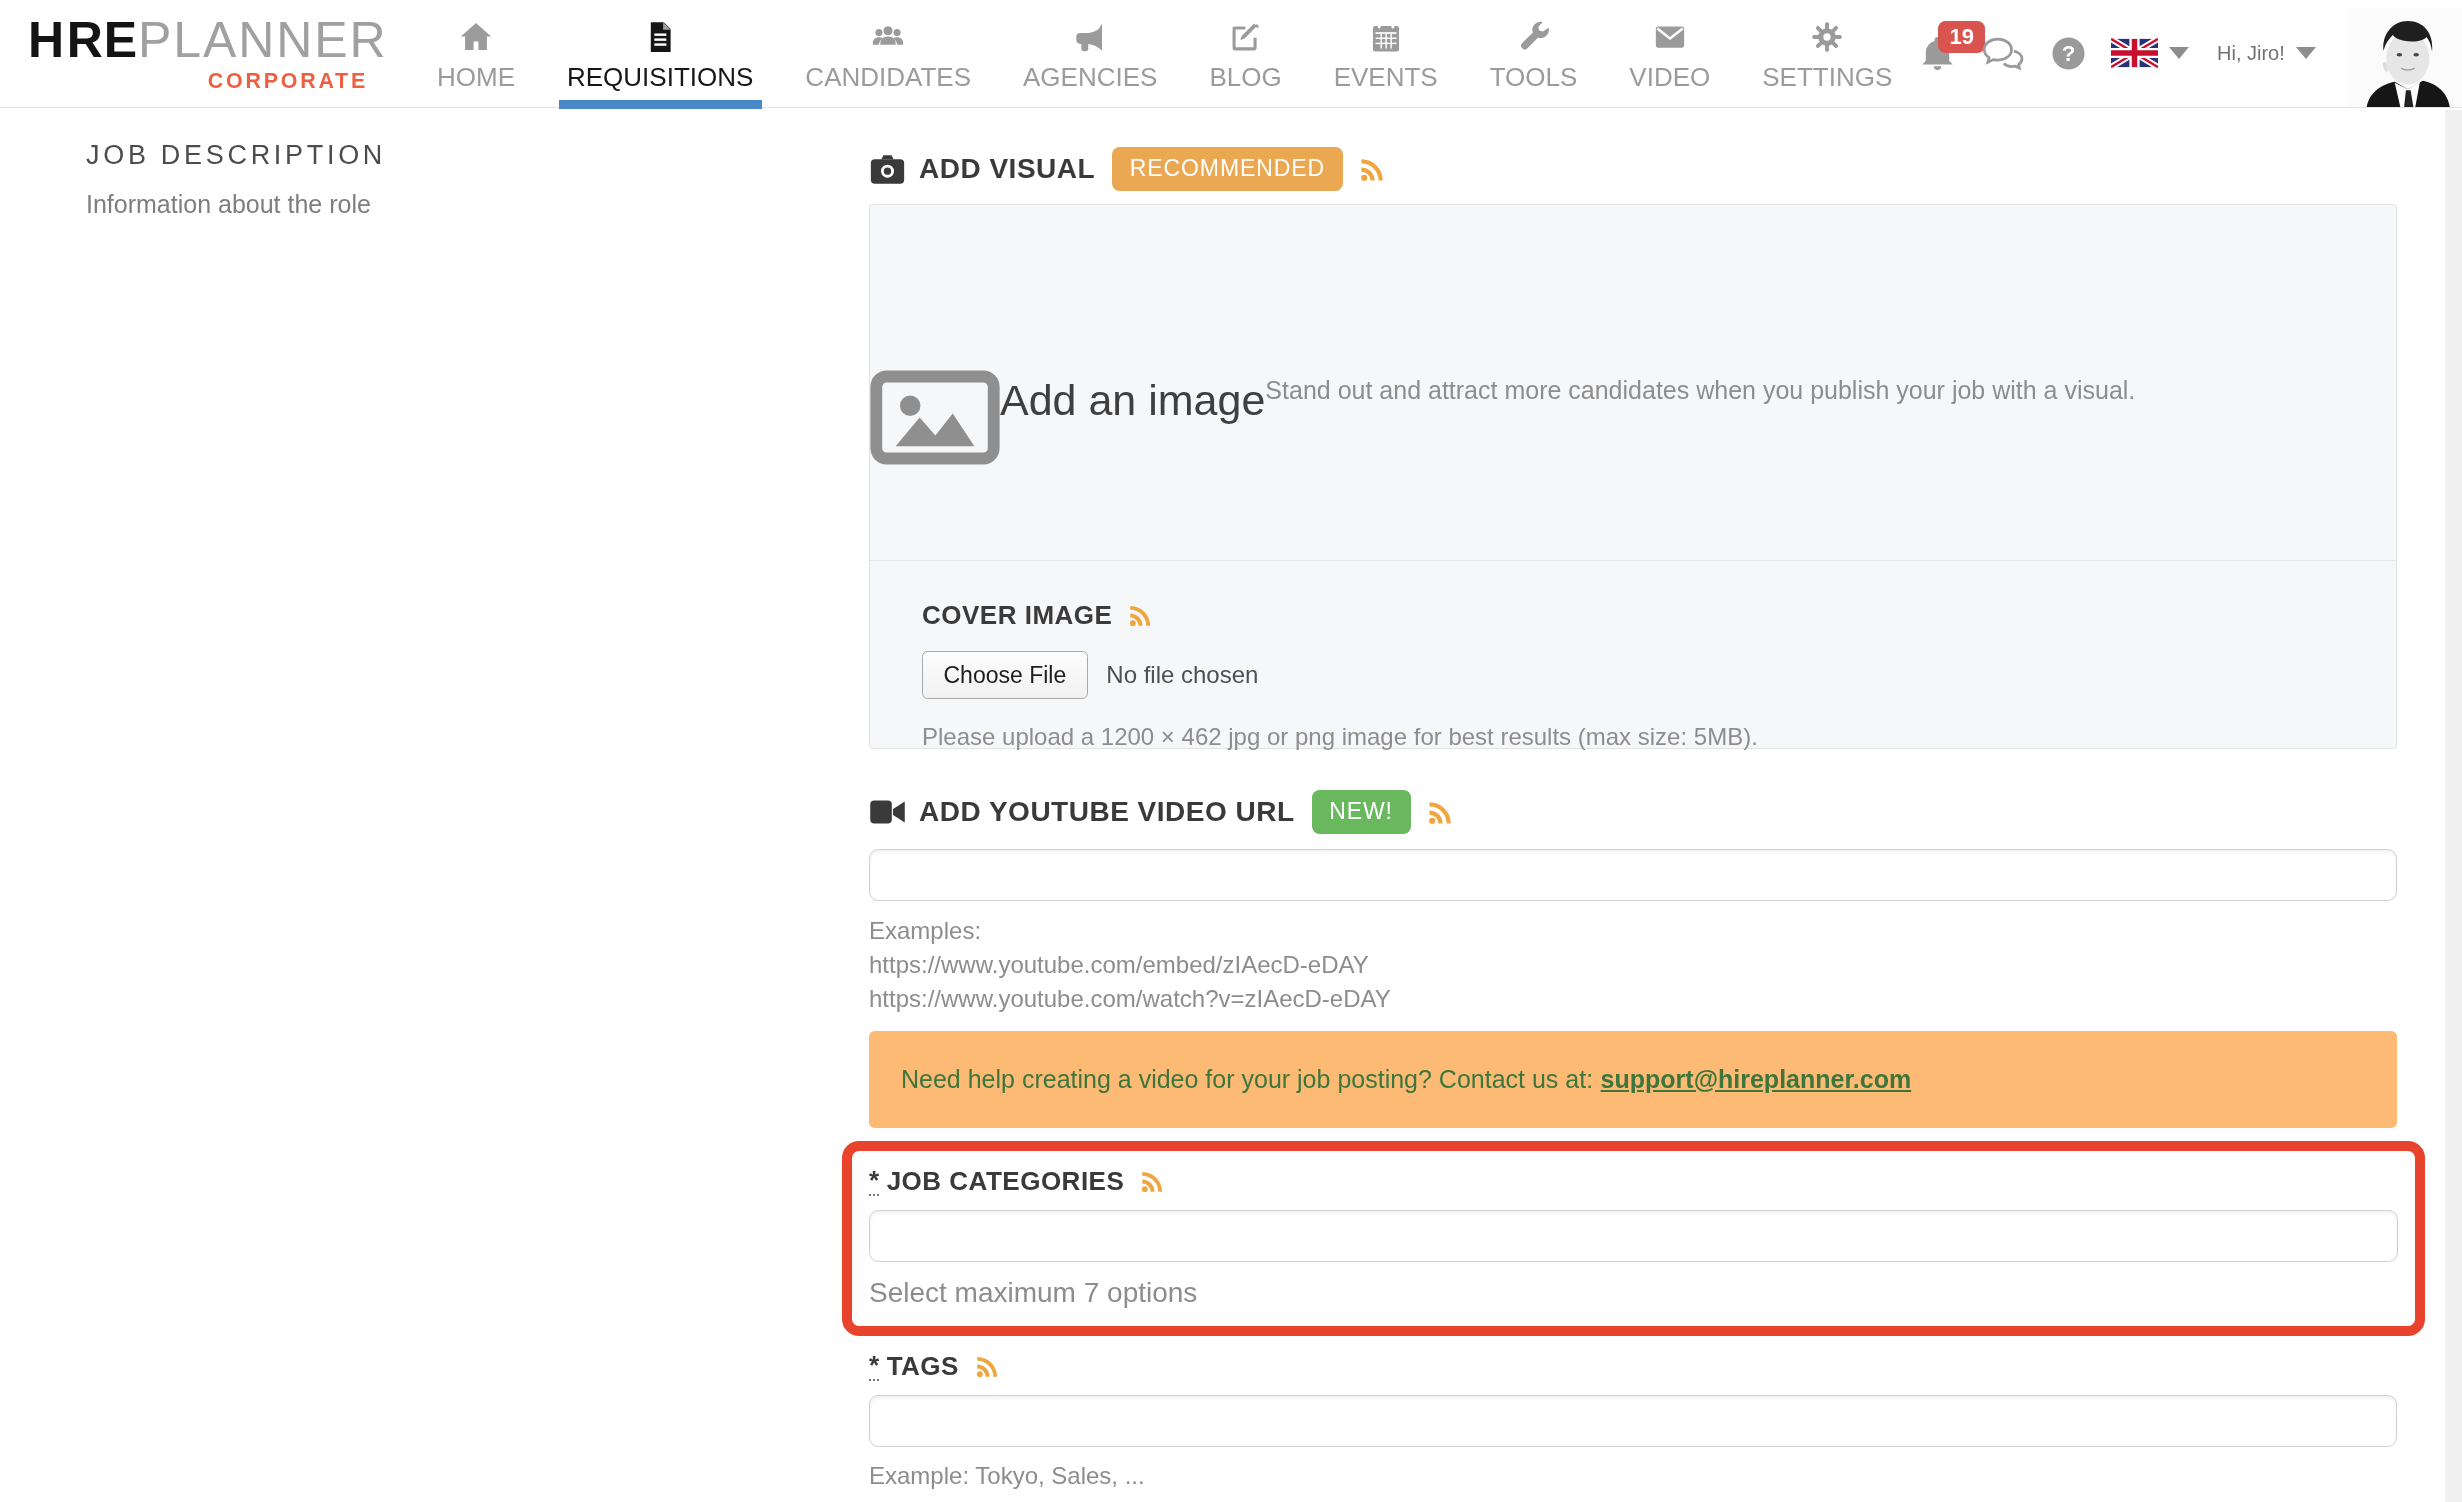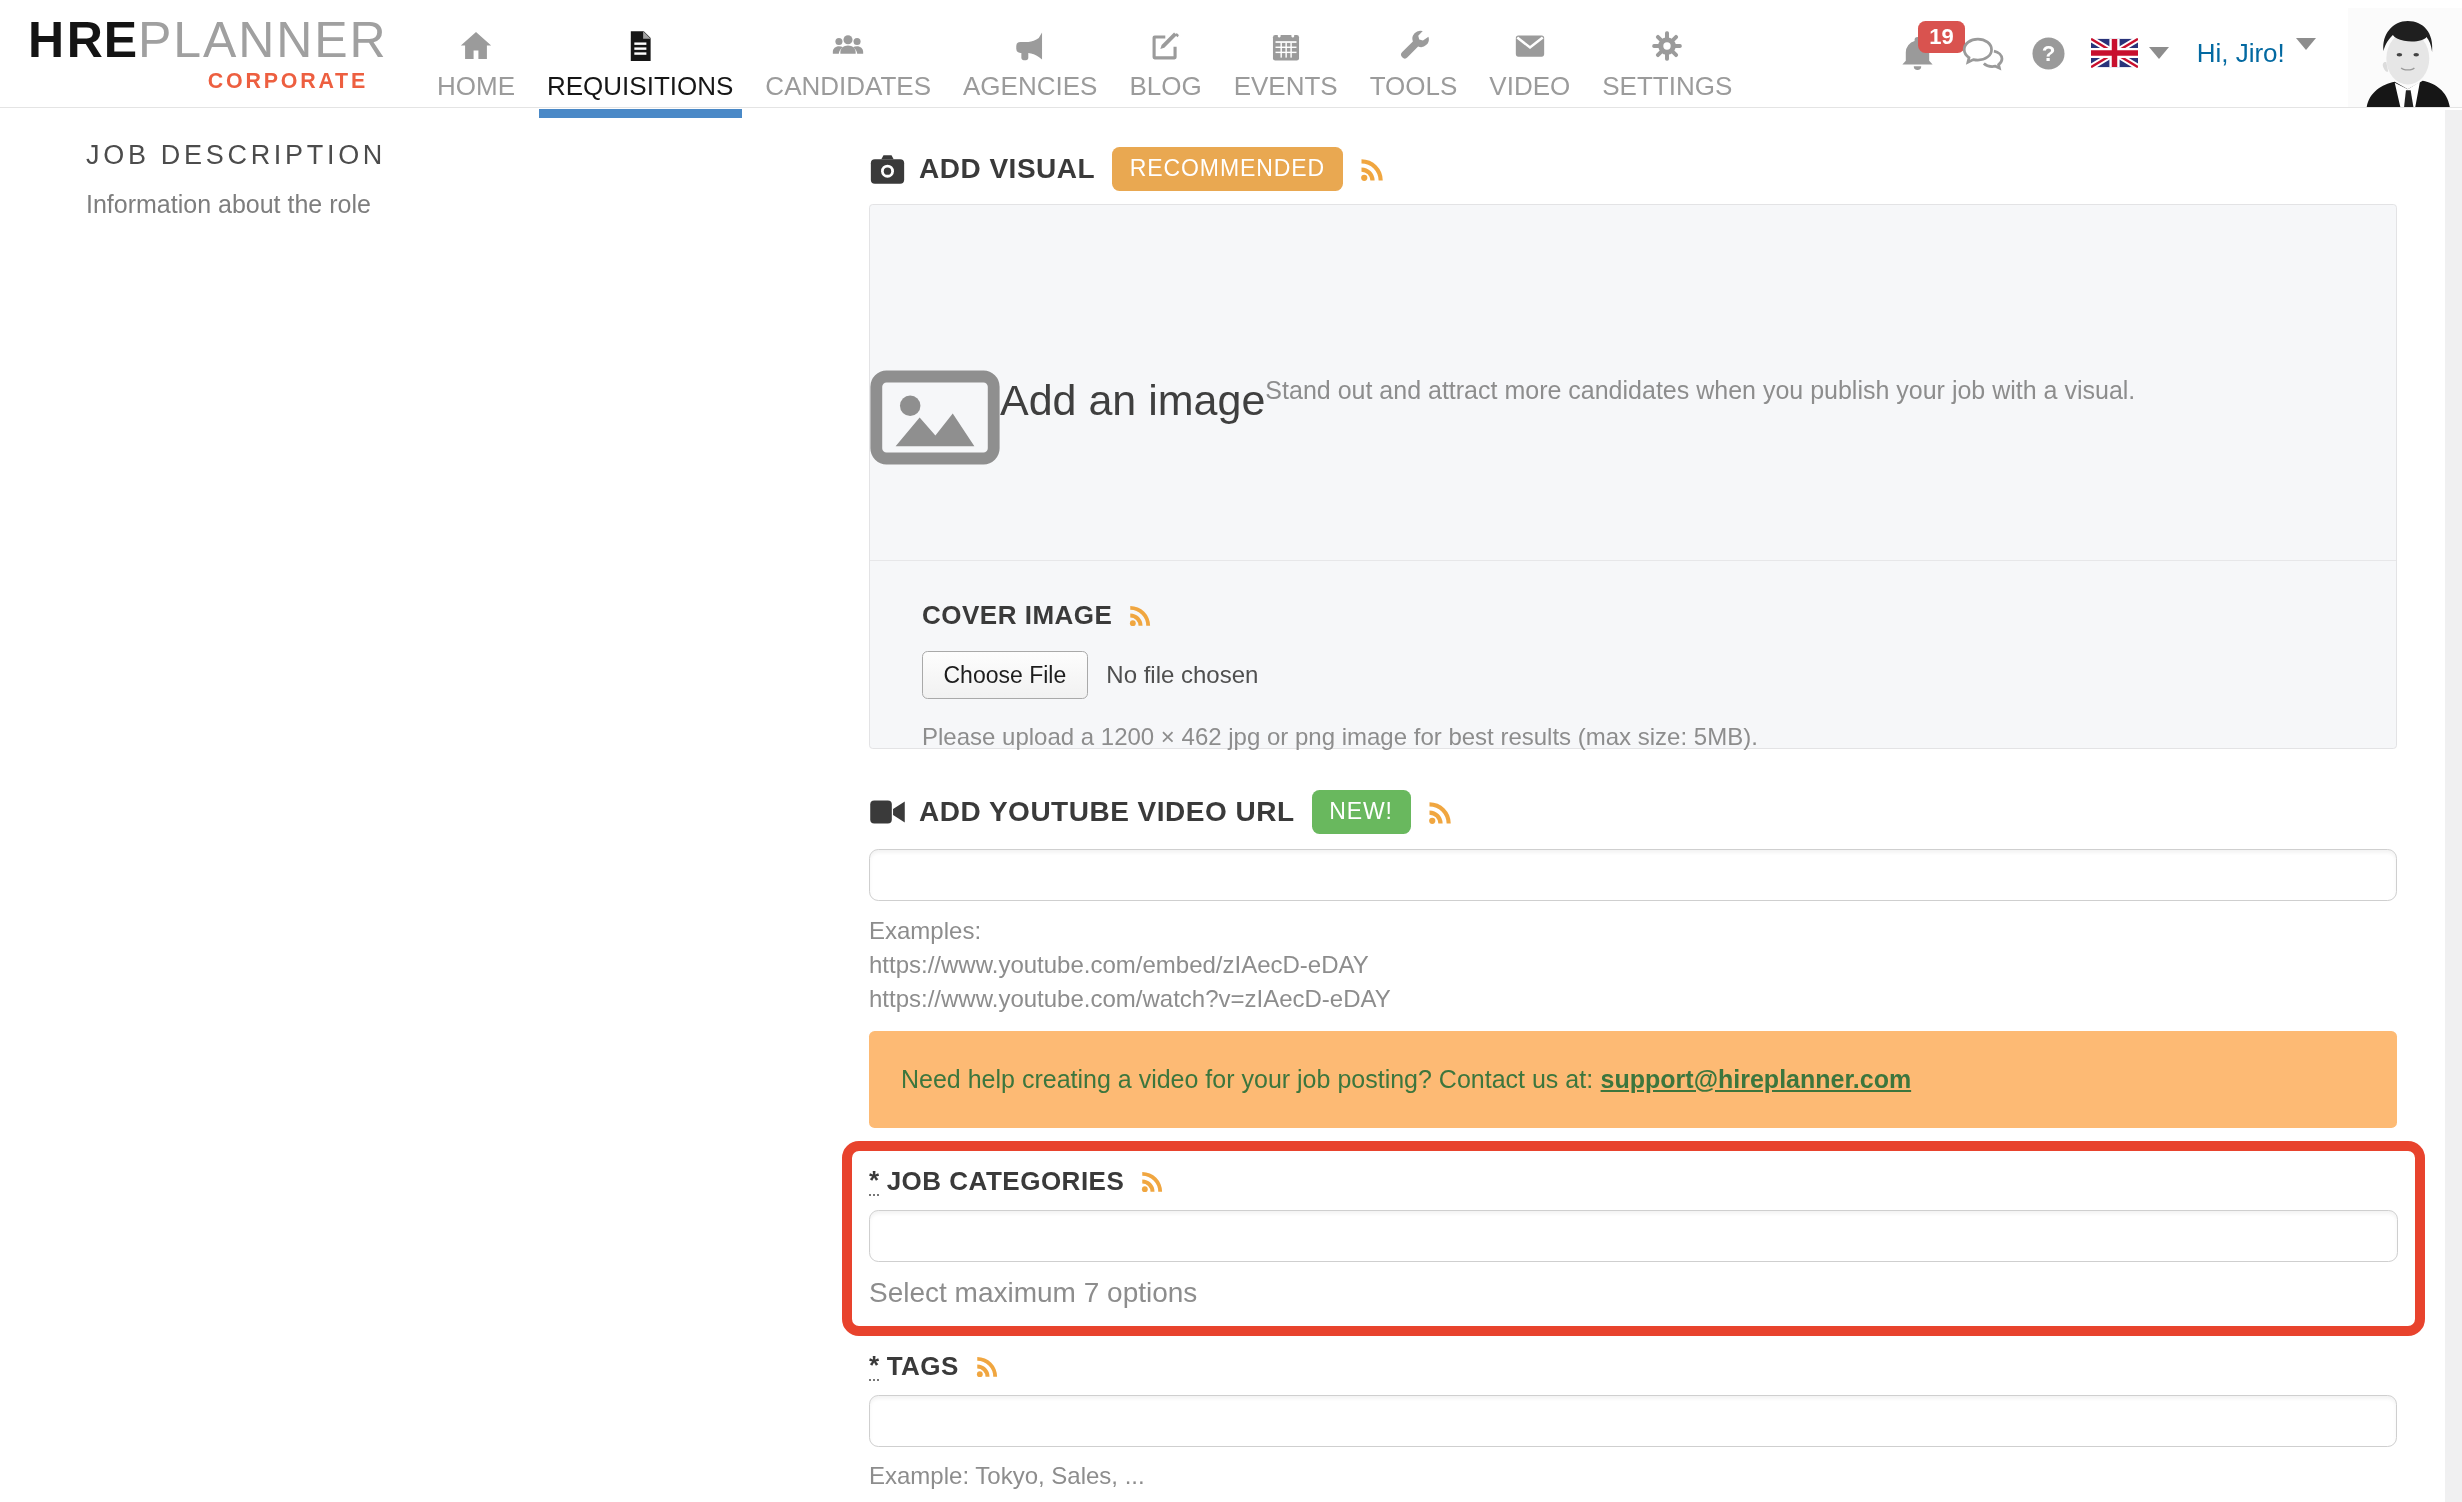--- a/index.html
+++ b/index.html
@@ -9,34 +9,34 @@
     font-family:"Liberation Sans", sans-serif; color:#3a3a3a;
   }
   
   .header { position:absolute; top:0; left:0; right:0; height:108px; background:#fff; border-bottom:1.9px solid #e4e4e4; z-index:5; }
   .logo { position:absolute; left:28px; top:15px; width:340px; }
   .logo-line1 { font-size:50px; line-height:50px; white-space:nowrap; display:flex; align-items:flex-end; }
   .logo-bold { font-weight:bold; color:#141414; letter-spacing:0.9px; }
   .logo-tie { display:inline-block; width:24px; height:50px; margin:0 0.9px; }
   .logo-light { font-weight:300; color:#a0a0a0; letter-spacing:1.9px; }
   .logo-sub { text-align:right; font-size:21.4px; font-weight:bold; color:#ed5f40; letter-spacing:2.8px; margin-top:3.7px; }
-  .nav { position:absolute; left:421px; top:12px; height:126px; display:flex; }
+  .nav { position:absolute; left:421px; top:3px; height:126px; display:flex;gap:20px; }
   .nav-item { position:relative; height:106px; padding:17px 16px 0 16px; display:flex; flex-direction:column; align-items:center; color:#9b9b9b; cursor:pointer; }
   .nav-item .nico { width:34px; height:34px; }
   .nav-item .nico svg { width:34px; height:34px; display:block; fill:currentColor; }
   .nav-label { font-size:26px; margin-top:7.5px; white-space:nowrap; }
   .nav-item.active { color:#161616; }
   .nav-item.active::after { content:""; position:absolute; left:7.5px; right:7.5px; bottom:0; height:9.3px; background:#4a89c7; }
   .hdr-right { position:absolute; right:0; top:0; height:106px; display:flex; align-items:center; }
   .hdr-ic { position:relative; margin-right:24px; color:#9a9a9a; cursor:pointer; }
   .hdr-ic svg { display:block; }
   .badge-count { position:absolute; top:-13px; left:20.5px; background:#d9534f; color:#fff; font-size:22px; font-weight:bold; line-height:23px; padding:4.7px 11.2px; border-radius:7.5px; }
   .flag-wrap { display:flex; align-items:center; margin-right:28px; cursor:pointer; }
   .caret { width:0; height:0; border-left:10.3px solid transparent; border-right:10.3px solid transparent; border-top:12px solid #8d8d8d; margin-left:11.2px; }
-  .greeting { display:flex; font-size:26px; color:#0369a1; margin-right:32px; cursor:pointer; white-space:nowrap; }
+  .greeting { display:flex; align-items:center; font-size:20px; color:#737373; margin-right:32px; cursor:pointer; white-space:nowrap; }
   .avatar { width:114px; height:99px; margin-top:7.5px; align-self:flex-start; cursor:pointer; }
   .avatar svg { display:block; }
   
   .scroll-track { position:absolute; top:110px; right:0; bottom:0; width:17px; background:#f0f0f1; }
   
   .side-title { position:absolute; left:86px; top:140px; font-size:27px; letter-spacing:3.7px; color:#4c4c4c; }
   .side-sub { position:absolute; left:86px; top:190px; font-size:25px; color:#7e7e7e; }
   
   .main { position:absolute; left:869px; top:106px; width:1528px; }
   .hrow { display:flex; align-items:center; }

